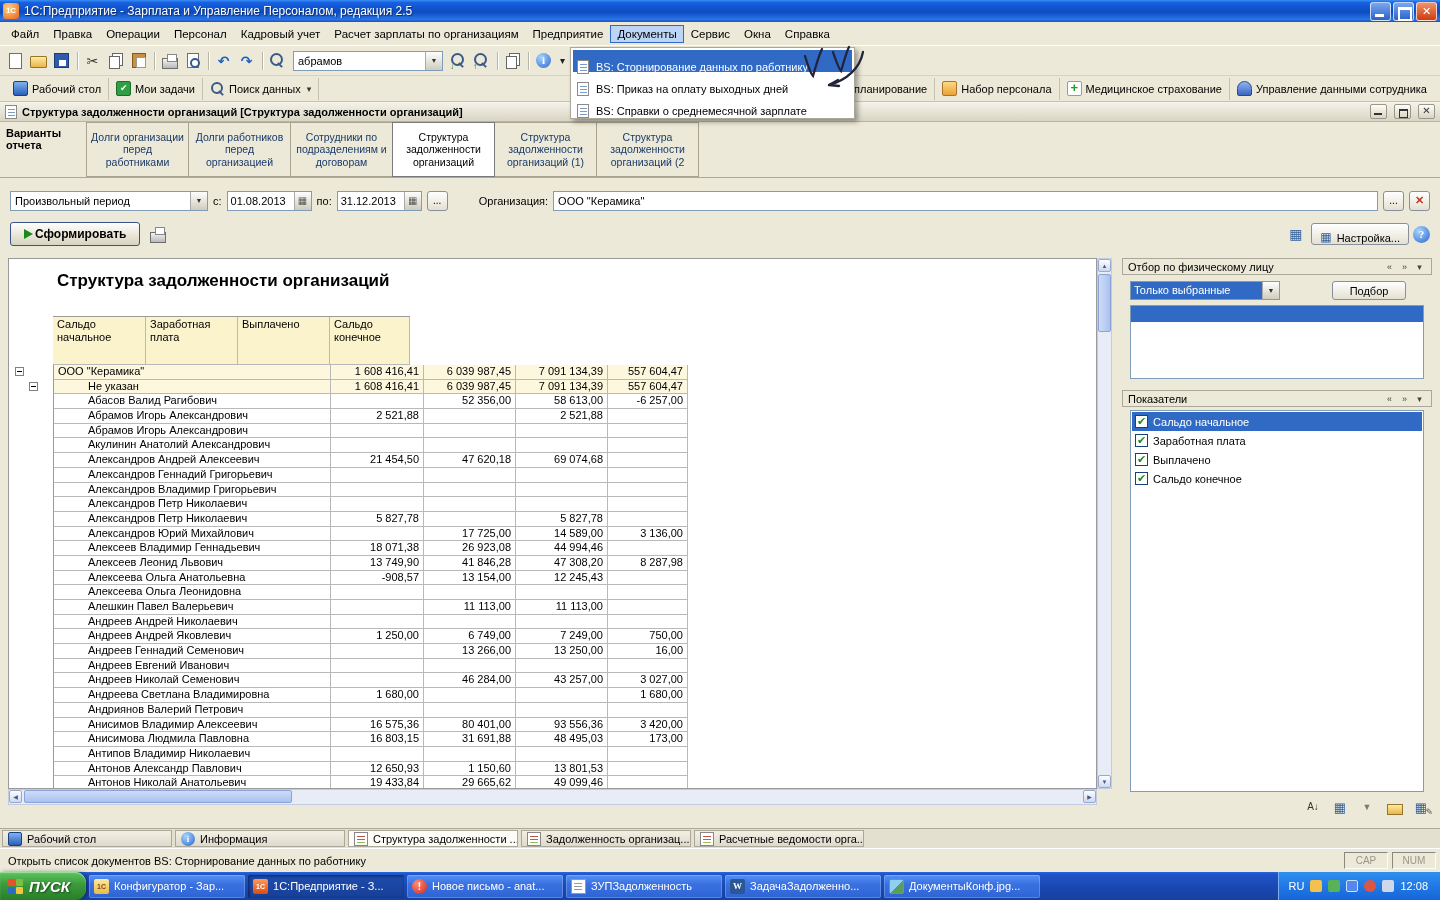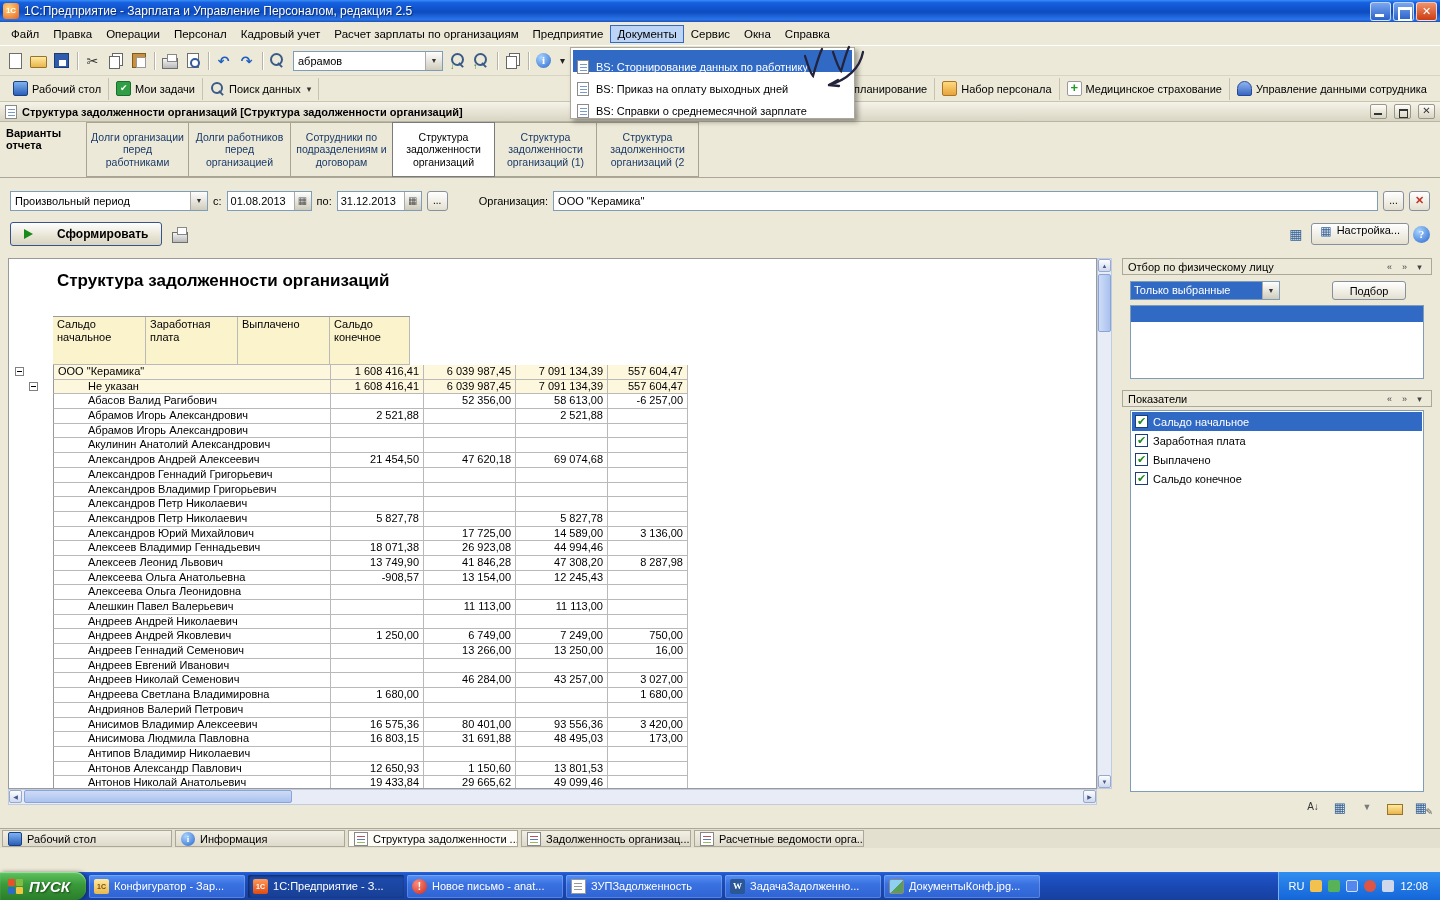--- a/index.html
+++ b/index.html
@@ -103,25 +103,25 @@
 .dfield{display:flex;height:20px;border:1px solid #7f9db9;background:#fff}
 .dfield input{width:66px;border:none;outline:none;font:11px "Liberation Sans",sans-serif;padding:0 3px}
 .calbtn{width:17px;background:linear-gradient(#fefefe,#d0ccbc);border-left:1px solid #aaa;display:flex;align-items:center;justify-content:center}
 .calbtn::before{content:"▦";font-size:10px;color:#555}
 .xsbtn{min-width:21px;height:20px;border:1px solid #88909e;border-radius:3px;background:linear-gradient(#fff,#e4e0d0);font:10px "Liberation Sans",sans-serif;padding:0 3px}
 .orgfield{flex:1;display:flex;height:20px;border:1px solid #7f9db9;background:#fff}
 .orgfield input{flex:1;border:none;outline:none;font:11px "Liberation Sans",sans-serif;padding:0 4px;min-width:0}
 .lbl-org{margin-left:26px}
 .x-icon::before{content:"✕";color:#c0392b;font-size:11px;font-weight:bold}
 .actionrow{display:flex;align-items:center;gap:6px;padding:0 10px;margin-top:10px;height:26px}
-.genbtn{display:flex;align-items:center;gap:24px;height:24px;padding:0 13px;border:1px solid #38538c;border-radius:3px;background:linear-gradient(#fefefe,#e8e4d4 60%,#d8d4c2);font:bold 12px "Liberation Sans",sans-serif}
+.genbtn{display:flex;align-items:center;gap:2px;height:24px;padding:0 13px;border:1px solid #38538c;border-radius:3px;background:linear-gradient(#fefefe,#e8e4d4 60%,#d8d4c2);font:bold 12px "Liberation Sans",sans-serif}
 .play{width:0;height:0;border-left:9px solid #1a8a1a;border-top:5px solid transparent;border-bottom:5px solid transparent}
 .right-actions{margin-left:auto;display:flex;align-items:center;gap:4px}
 [data-icon="table-icon"]::before{content:"▦";font-size:14px;color:#31619c}
-.setbtn{display:flex;align-items:flex-start;gap:5px;height:22px;padding:0 8px;border:1px solid #88909e;border-radius:3px;background:linear-gradient(#fff,#e4e0d0);font-size:11px}
+.setbtn{display:flex;align-items:flex-end;gap:5px;height:22px;padding:0 8px;border:1px solid #88909e;border-radius:3px;background:linear-gradient(#fff,#e4e0d0);font-size:11px}
 .s-icon::before{content:"▦";font-size:12px;color:#31619c}
 .helpbtn{width:17px;height:17px;border-radius:50%;background:radial-gradient(circle at 35% 30%,#a8d4ff,#2a66cc);position:relative;border:none}
 .helpbtn::before{content:"?";position:absolute;left:0;right:0;top:2px;text-align:center;color:#fff;font:bold 11px/13px "Liberation Serif",serif}
 
 
 .canvas{position:absolute;left:8px;top:258px;width:1089px;height:531px;background:#fff;border:1px solid #9a9a9a;overflow:hidden}
 .rtitle{position:absolute;left:48px;top:12px;font-weight:bold;font-size:17px}
 .tgrid{position:absolute;left:0;top:57px;width:100%}
 .thead{display:flex}
 .th-margin{width:44px;flex:none}
@@ -856,20 +856,25 @@
         <span class="wticon" data-icon="report-icon"></span>
         <span>Задолженность организац...</span>
       </span>
 
       <span class="wtab">
         <span class="wticon" data-icon="report-icon"></span>
         <span>Расчетные ведомости орга...</span>
       </span>
     </div>
 
+  <div class="status">
+    <span class="status-text">Открыть список документов BS: Сторнирование данных по работнику</span>
+    <span class="status-cell">CAP</span>
+    <span class="status-cell">NUM</span>
+  </div>
 
   <div class="taskbar">
     <span class="start">
       <svg width="15" height="15" viewBox="0 0 15 15">
           <rect x="0" y="0" width="7" height="7" rx="1" fill="#e8502a"></rect>
           <rect x="8" y="0" width="7" height="7" rx="1" fill="#7fbc42"></rect>
           <rect x="0" y="8" width="7" height="7" rx="1" fill="#2c6cc8"></rect>
           <rect x="8" y="8" width="7" height="7" rx="1" fill="#f4c63f"></rect>
         </svg>
       <span>ПУСК</span>

